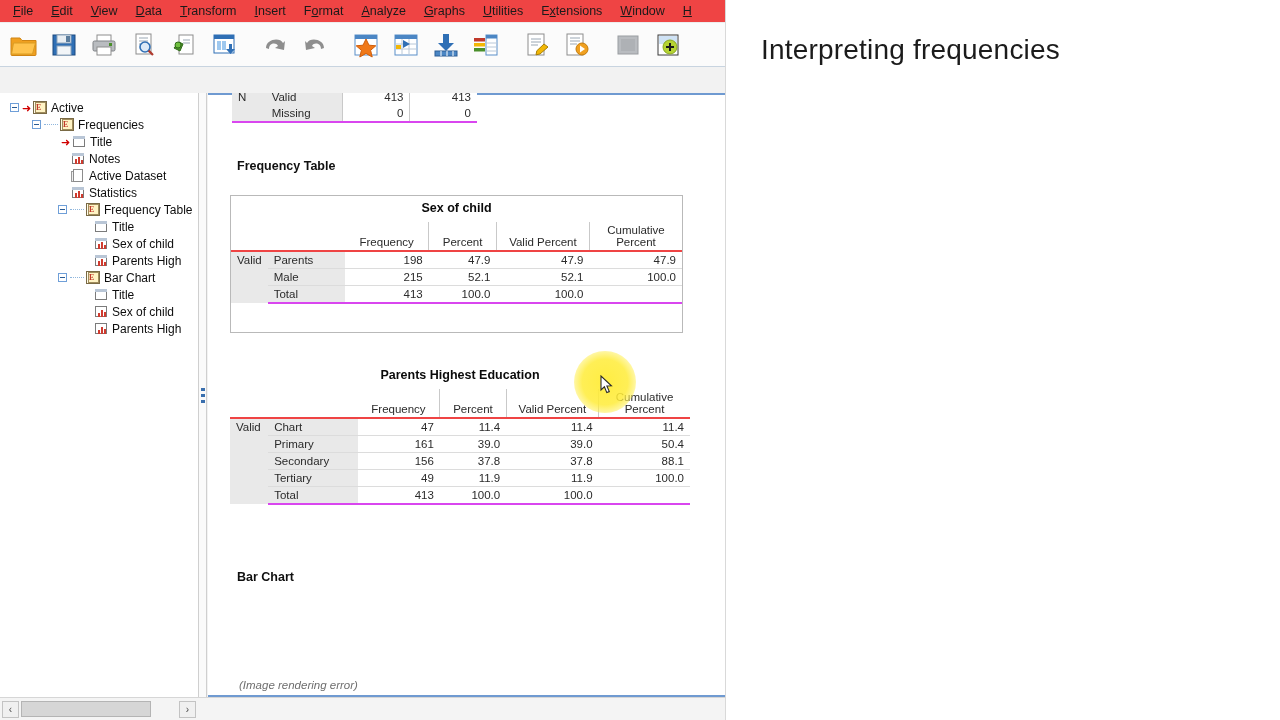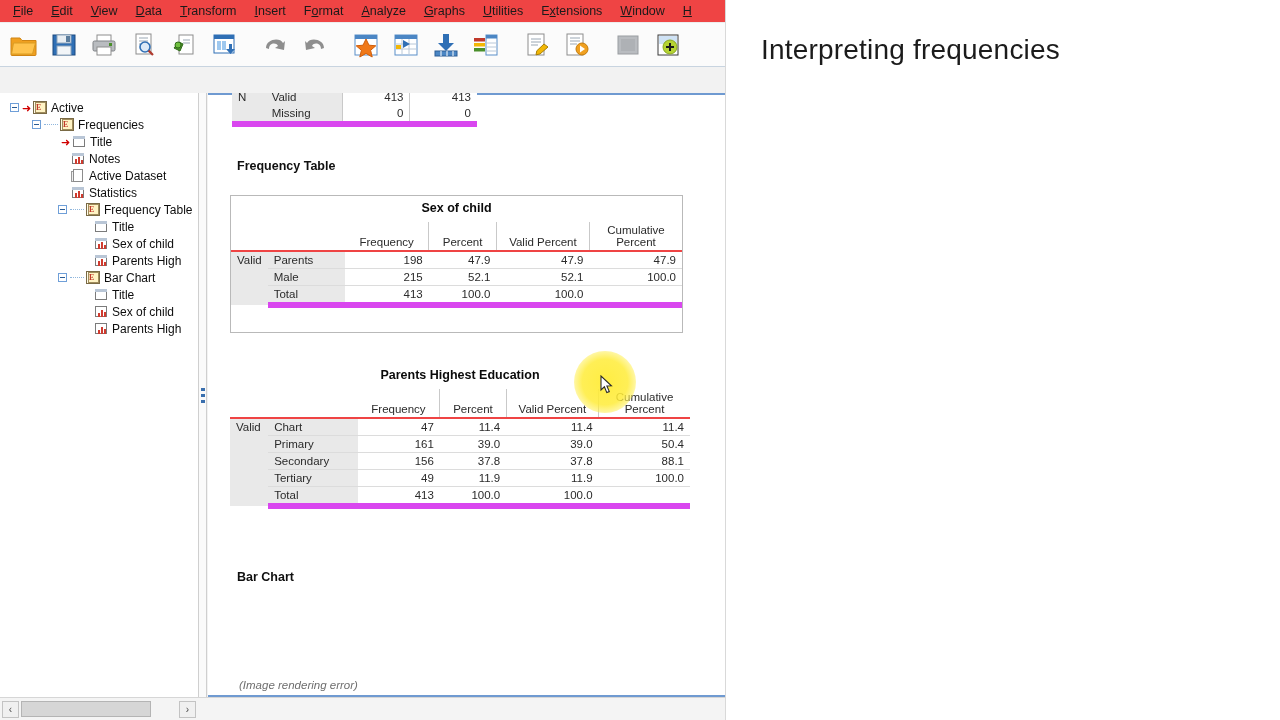--- a/index.html
+++ b/index.html
@@ -136,21 +136,21 @@
   .ptable .ttl {
     text-align: center; font-weight: bold; color:#0a0a0a; font-size: 12.5px;
     padding: 5px 0 7px 0;
   }
   .colhdr { color:#3c3c3c; text-align:center; vertical-align:bottom; padding-bottom:4px; }
   .colhdr.sep { border-left: 1px solid #c9c9c9; }
   .hdrline { border-bottom: 2px solid #ef4444; }
   .rowlbl { background:#e9e9e9; color:#2d2d2d; }
   .num { text-align: right; margin-top: 32px; }
   .rsep { border-bottom: 1px solid #dcdcdc; }
-  .botline { border-bottom: 6px solid #d946ef; }
+  .botline { border-bottom: 2px solid #d946ef; }
   .tblbox { position:absolute; border:1px solid #b9b9b9; background:#fff; }
 
   
   #click-halo {
     position: absolute; left: 366px; top: 258px; width: 62px; height: 62px;
     border-radius: 50%;
     background: radial-gradient(circle, rgba(255,236,56,.95) 0%, rgba(255,236,56,.85) 52%, rgba(255,240,90,.35) 78%, rgba(255,244,140,0) 100%);
   }
   #mouse-cursor { position:absolute; left: 392px; top: 282px; width:14px; height:20px; }
 

